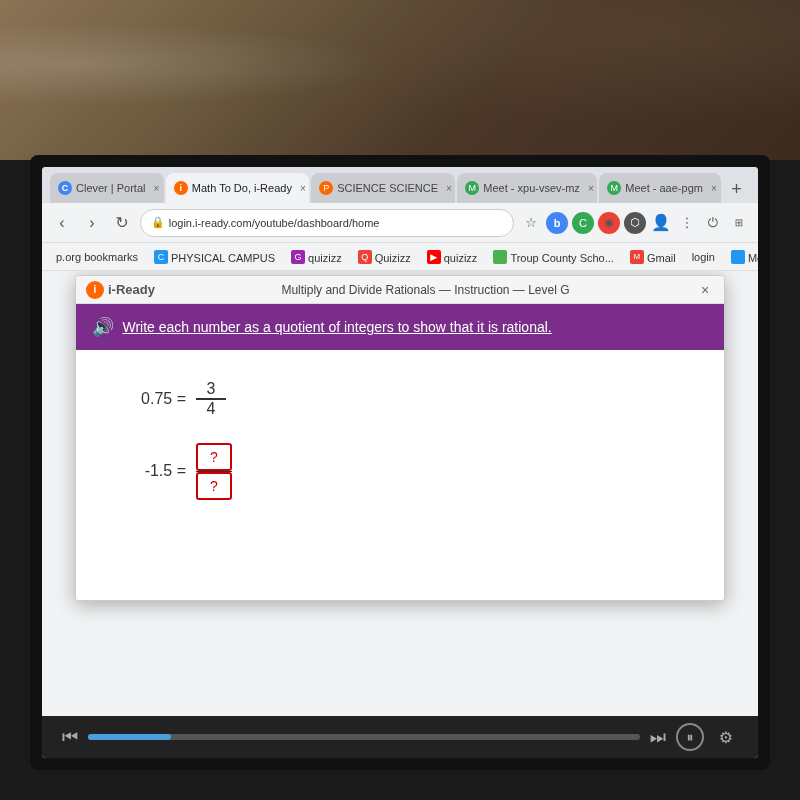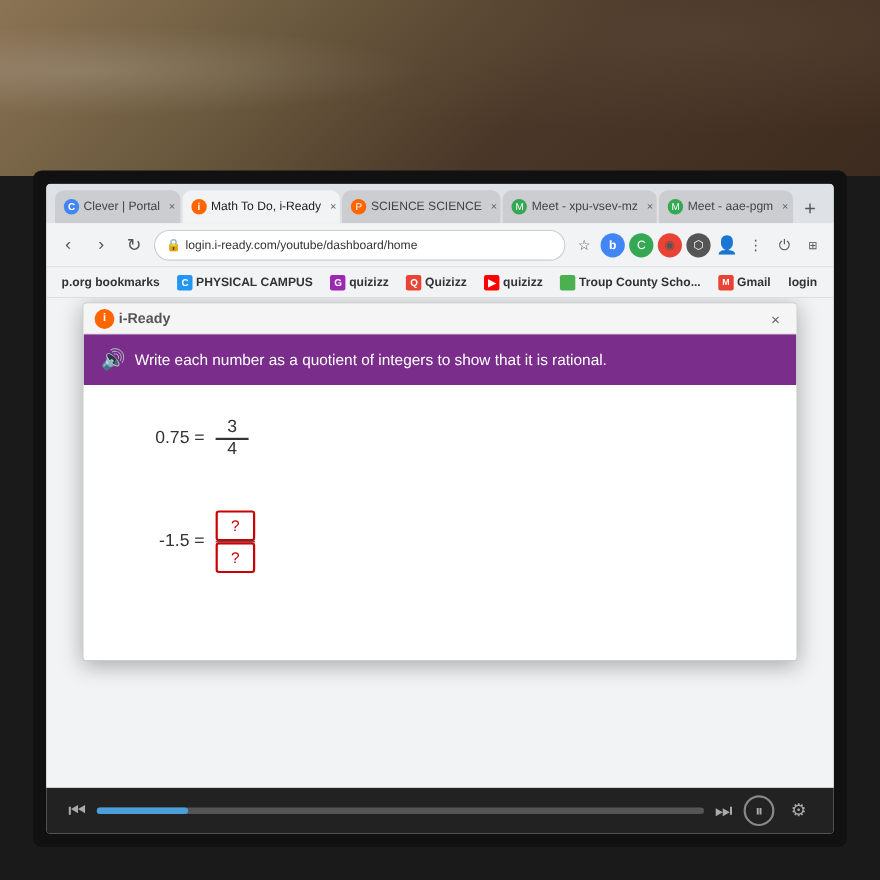--- a/index.html
+++ b/index.html
@@ -189,28 +189,27 @@
       padding: 0 8px;
       gap: 4px;
       border-bottom: 1px solid #ddd;
       font-size: 11px;
       flex-shrink: 0;
       overflow: hidden;
     }
 
     .bookmark-item {
       display: flex;
-      align-items: center;
+      align-items: flex-end;
       gap: 3px;
       padding: 2px 6px;
       border-radius: 4px;
       cursor: pointer;
       white-space: nowrap;
       color: #333;
-      font-weight: bold;
     }
 
     .bookmark-favicon {
       width: 14px;
       height: 14px;
       border-radius: 2px;
       font-size: 10px;
       display: flex;
       align-items: center;
       justify-content: center;
@@ -296,34 +295,35 @@
     }
 
     .speaker-icon {
       color: white;
       font-size: 18px;
     }
 
     .iready-question {
       color: white;
       font-size: 14px;
+      text-decoration: underline;
     }
 
     
     .iready-content {
       background: white;
       padding: 20px 30px 40px 30px;
       min-height: 250px;
     }
 
     
     .math-problem {
       display: flex;
       flex-direction: column;
-      gap: 46px;
+      gap: 25px;
       padding: 10px 20px;
     }
 
     .math-row {
       display: flex;
       align-items: center;
       gap: 10px;
     }
 
     .math-label {
@@ -528,20 +528,21 @@
 
       <div class="main-content">
 
         <div class="iready-window">
 
           <div class="iready-titlebar">
             <div class="iready-logo">
               <div class="iready-logo-icon">i</div>
               <span>i-Ready</span>
             </div>
+            <span class="iready-title">Multiply and Divide Rationals — Instruction — Level G</span>
             <div class="iready-close">×</div>
           </div>
 
           <div class="iready-header">
             <span class="speaker-icon">🔊</span>
             <span class="iready-question">Write each number as a quotient of integers to show that it is rational.</span>
           </div>
 
           <div class="iready-content">
             <div class="math-problem">

